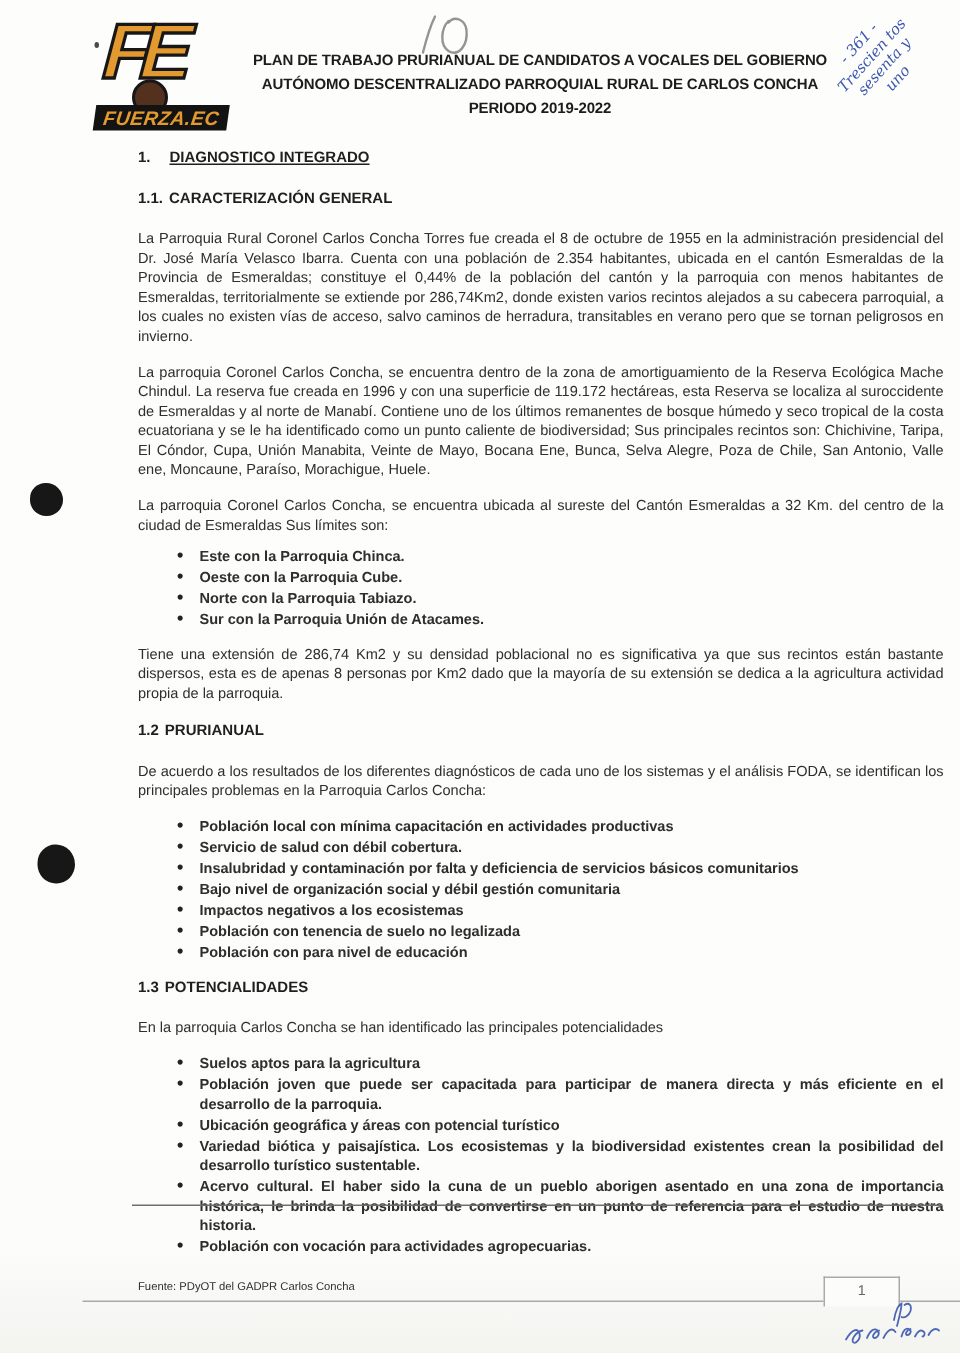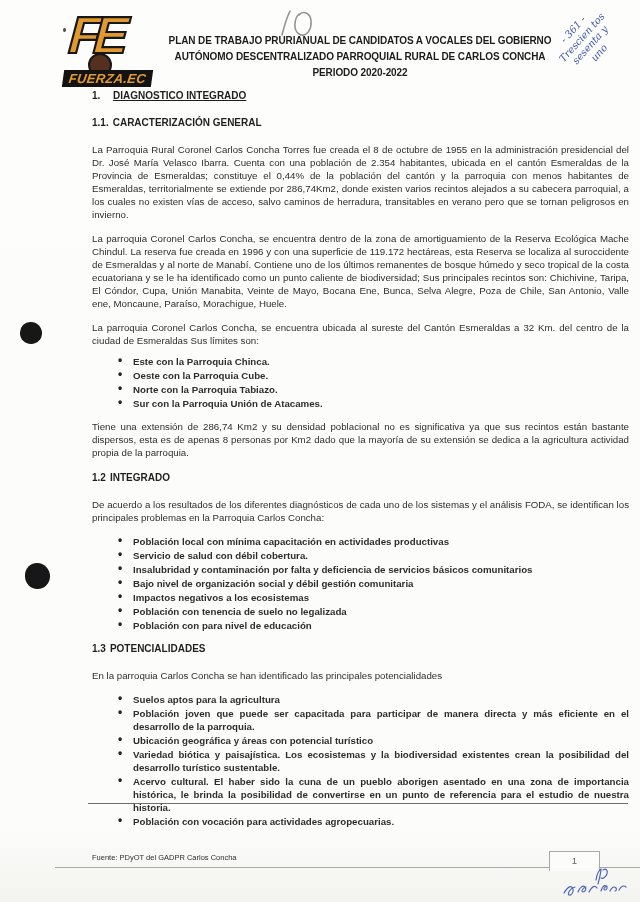--- a/index.html
+++ b/index.html
@@ -52,21 +52,21 @@
     position:absolute;right:6px;top:18px;width:96px;
     transform:rotate(-48deg);
     color:#3b57b0;
     font-family:"DejaVu Serif", serif;font-style:italic;
     font-size:10px;line-height:11.5px;text-align:center;
     white-space:nowrap;
   }
 
   
   .content{
-    position:absolute;left:92px;top:89px;width:537px;
+    position:absolute;left:92px;top:99px;width:537px;
     font-size:9.7px;line-height:13px;
   }
   .h-sec{font-weight:bold;font-size:10px;color:#1f1f1f;margin:0 0 14px 0;}
   .h-sec .num1{display:inline-block;width:21px;}
   .h-sec .num2{margin-right:4px;}
   .h-sec.mt{margin-top:12px;}
   .u{text-decoration:underline;}
   .content p{margin:0 0 11px 0;text-align:justify;}
   .content p.tight{margin-bottom:8px;}
   ul.blist{list-style:none;margin:0 0 10px 0;padding:0;}
@@ -120,21 +120,21 @@
   <div class="corner-ink">
     <div>- 361 -</div>
     <div>Trescien tos</div>
     <div>sesenta y</div>
     <div>uno</div>
   </div>
 
   <div class="doc-title">
     <div>PLAN DE TRABAJO PRURIANUAL DE CANDIDATOS A VOCALES DEL GOBIERNO</div>
     <div>AUTÓNOMO DESCENTRALIZADO PARROQUIAL RURAL DE CARLOS CONCHA</div>
-    <div>PERIODO 2020-2022</div>
+    <div>PERIODO 2019-2022</div>
   </div>
 
   <div class="content">
 
     <div class="h-sec">
       <span class="num1">1.</span><span class="u">DIAGNOSTICO INTEGRADO</span>
     </div>
 
     <div class="h-sec">
       <span class="num2">1.1.</span><span>CARACTERIZACIÓN GENERAL</span>
@@ -147,21 +147,21 @@
     <ul class="blist">
       <li>Este con la Parroquia Chinca.</li>
       <li>Oeste con la Parroquia Cube.</li>
       <li>Norte con la Parroquia Tabiazo.</li>
       <li>Sur con la Parroquia Unión de Atacames.</li>
     </ul>
 
     <p>Tiene una extensión de 286,74 Km2 y su densidad poblacional no es significativa ya que sus recintos están bastante dispersos, esta es de apenas 8 personas por Km2 dado que la mayoría de su extensión se dedica a la agricultura actividad propia de la parroquia.</p>
 
     <div class="h-sec mt">
-      <span class="num2">1.2</span><span>INTEGRADO</span>
+      <span class="num2">1.2</span><span>PRURIANUAL</span>
     </div>
 
     <p>De acuerdo a los resultados de los diferentes diagnósticos de cada uno de los sistemas y el análisis FODA, se identifican los principales problemas en la Parroquia Carlos Concha:</p>
 
     <ul class="blist">
       <li>Población local con mínima capacitación en actividades productivas</li>
       <li>Servicio de salud con débil cobertura.</li>
       <li>Insalubridad y contaminación por falta y deficiencia de servicios básicos comunitarios</li>
       <li>Bajo nivel de organización social y débil gestión comunitaria</li>
       <li>Impactos negativos a los ecosistemas</li>

